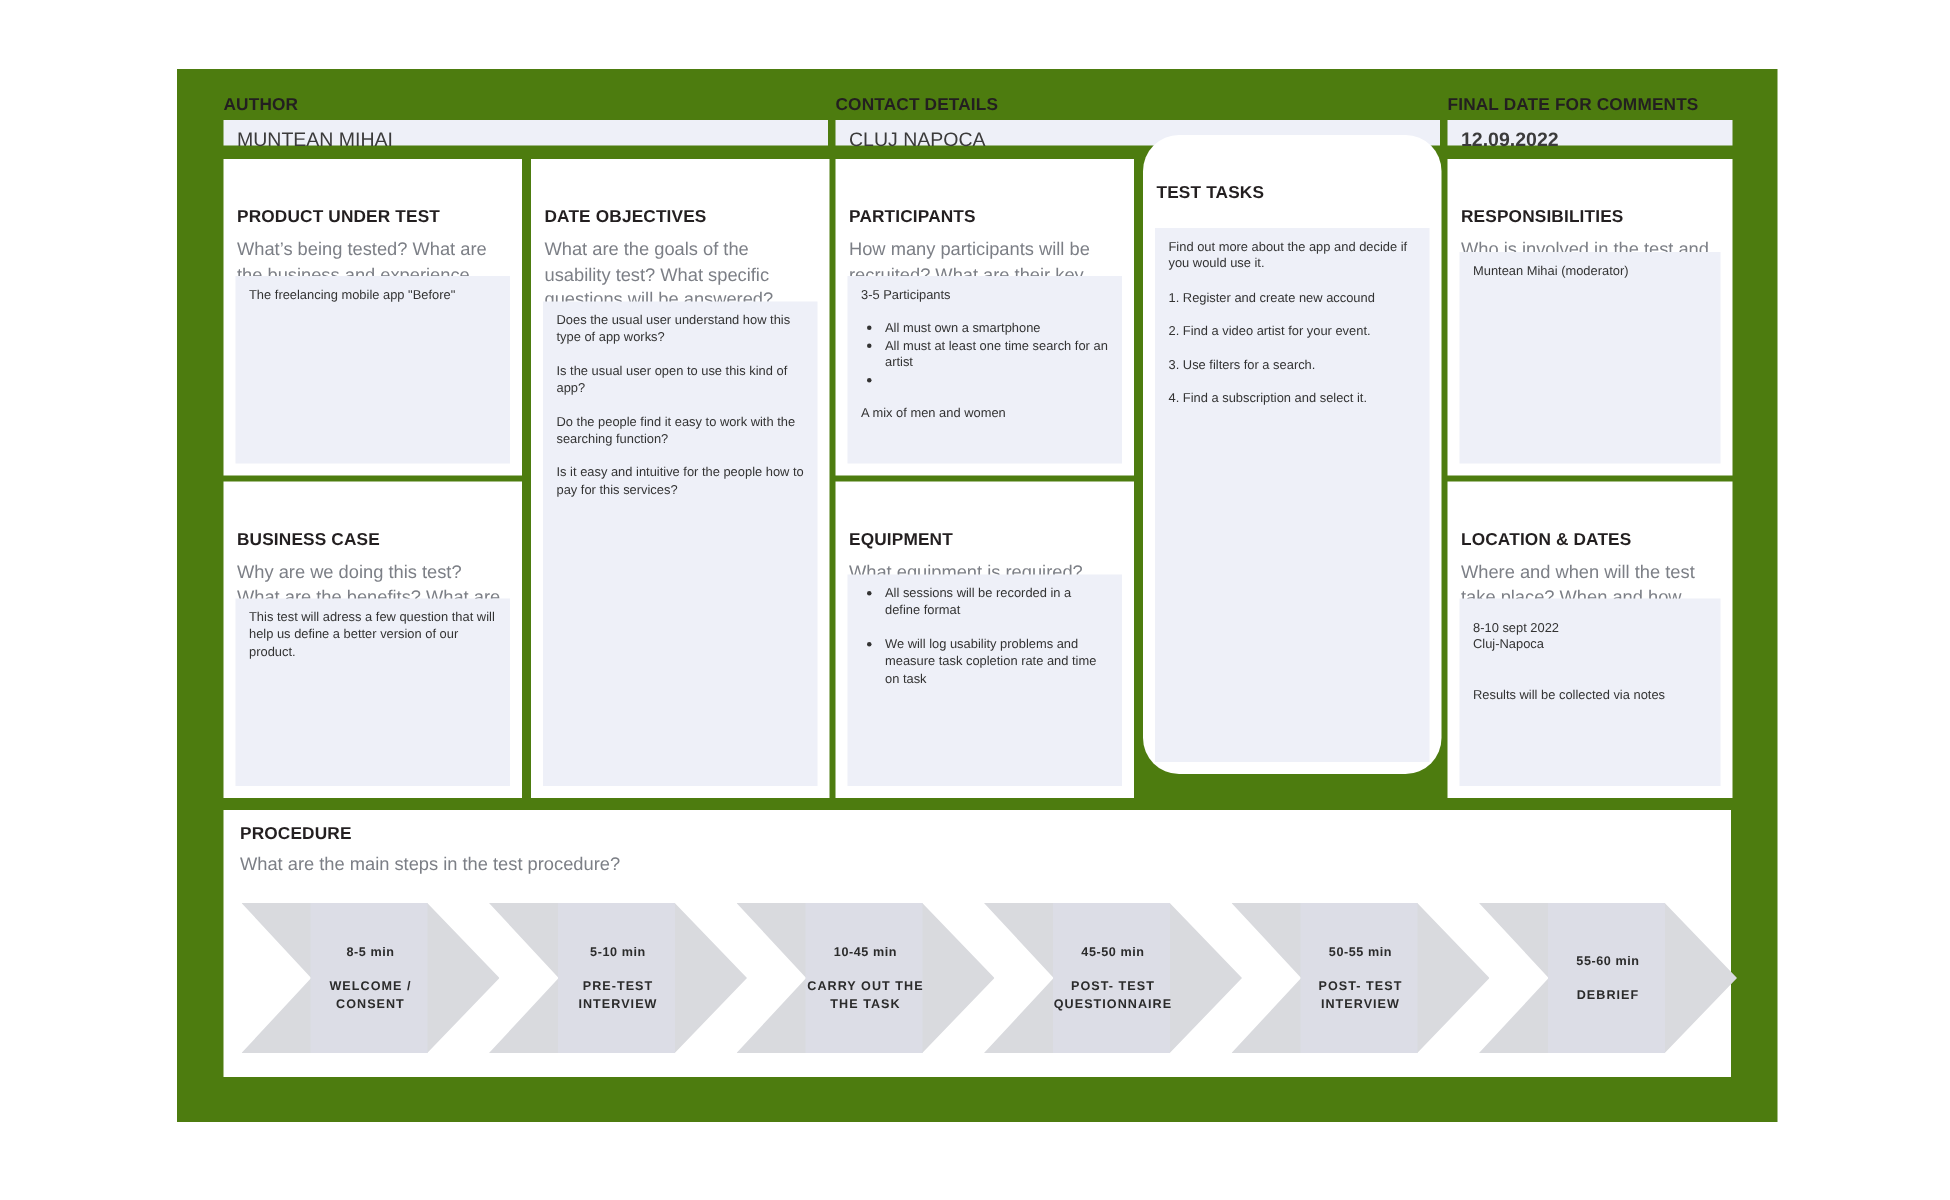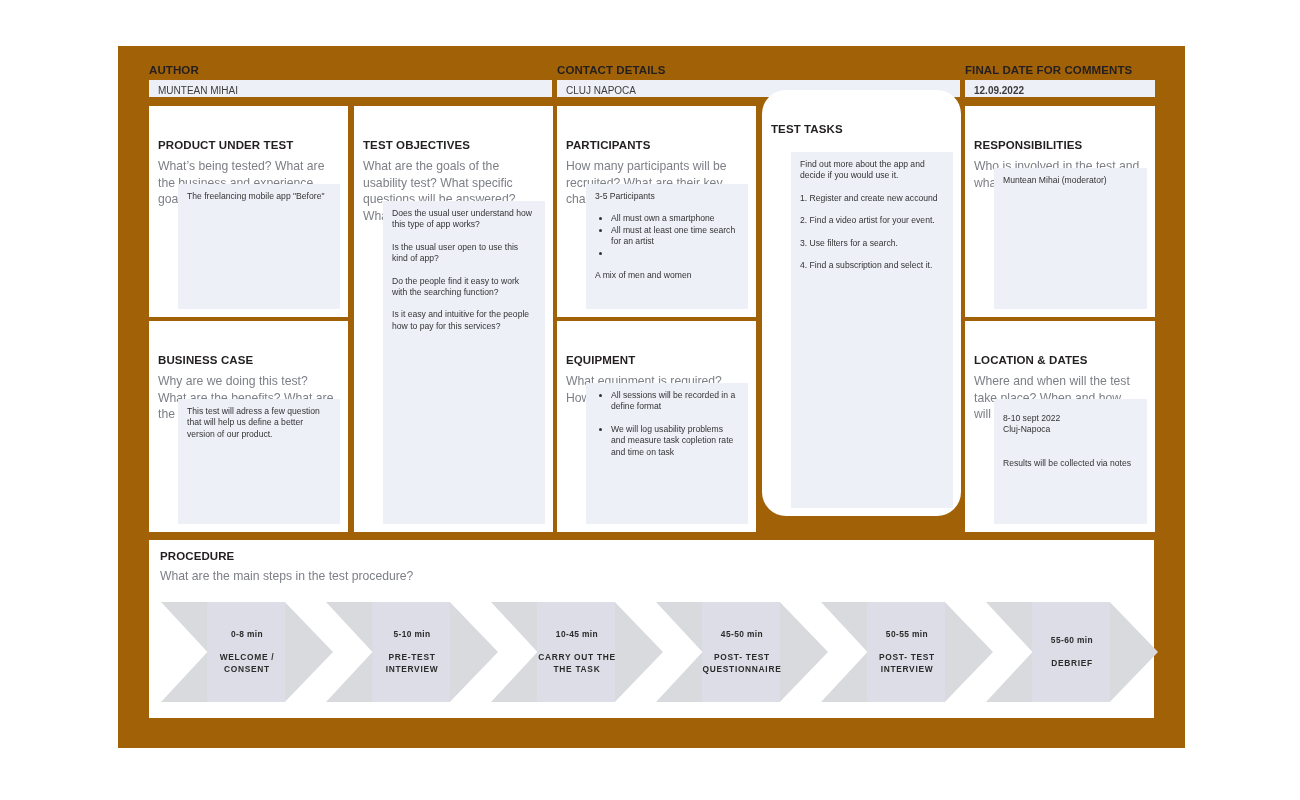--- a/index.html
+++ b/index.html
@@ -7,21 +7,21 @@
     width: 1300px; height: 800px;
     background: #ffffff;
     font-family: "Liberation Sans", sans-serif;
     overflow: hidden;
   }
 
   .canvas {
     position: absolute;
     left: 118px; top: 46px;
     width: 1067px; height: 702px;
-    background: #a16207;
+    background: #4d7c0f;
   }
 
   
   .card {
     position: absolute;
     background: #ffffff;
   }
   .card-title {
     font-size: 11.5px;
     font-weight: bold;
@@ -38,40 +38,39 @@
     font-weight: 400;
   }
   .fill {
     position: absolute;
     left: 8px; right: 8px;
     background: #eef0f8;
     font-size: 8.6px;
     line-height: 11.4px;
     color: #333333;
     padding: 7px 9px 7px 9px;
-    margin-left: 21px;
   }
   .fill p { margin-bottom: 11px; }
   .fill p:last-child { margin-bottom: 0; }
   .fill ul { margin: 0 0 0 16px; padding: 0; list-style: disc; }
   .fill ul li { margin-bottom: 0px; }
   .fill .gap { height: 11px; }
 
   
   .hdr-label {
     position: absolute;
     font-size: 11.5px;
     font-weight: bold;
     color: #231f20;
     letter-spacing: 0.1px;
   }
   .hdr-field {
     position: absolute;
     background: #eef0f8;
-    font-size: 10px;
+    font-size: 13px;
     color: #3b3b3b;
     padding: 5px 0 0 9px;
     height: 17px;
   }
 
   
   #procedure-card { left: 31px; top: 494px; width: 1005px; height: 178px; }
   .proc-title {
     font-size: 11.5px; font-weight: bold; color: #231f20;
     padding: 10px 0 0 11px; letter-spacing: 0.1px;
@@ -138,21 +137,21 @@
 
   <div class="card" id="card-business" style="left:31px; top:275px; width:199px; height:211px;">
     <div class="card-title">BUSINESS CASE</div>
     <div class="card-prompt">Why are we doing this test? What are the benefits? What are the risks of not testing?</div>
     <div class="fill" style="top:78px; bottom:8px;">
       <p>This test will adress a few question that will help us define a better version of our product.</p>
     </div>
   </div>
 
   <div class="card" id="card-objectives" style="left:236px; top:60px; width:199px; height:426px;">
-    <div class="card-title">TEST OBJECTIVES</div>
+    <div class="card-title">DATE OBJECTIVES</div>
     <div class="card-prompt">What are the goals of the usability test? What specific questions will be answered? What hypotheses will be tested?</div>
     <div class="fill" style="top:95px; bottom:8px;">
       <p>Does the usual user understand how this type of app works?</p>
       <p>Is the usual user open to use this kind of app?</p>
       <p>Do the people find it easy to work with the searching function?</p>
       <p>Is it easy and intuitive for the people how to pay for this services?</p>
     </div>
   </div>
 
   <div class="card" id="card-participants" style="left:439px; top:60px; width:199px; height:211px;">
@@ -213,21 +212,21 @@
   </div>
 
   <div class="card" id="procedure-card">
     <div class="proc-title">PROCEDURE</div>
     <div class="proc-prompt">What are the main steps in the test procedure?</div>
     <div class="chevrons" id="chevrons">
         <div class="chev" style="left: 0px;">
           <div class="front"></div>
           <div class="inner"></div>
           <div class="txt">
-            <div class="time">0-8 min</div>
+            <div class="time">8-5 min</div>
             <div class="name">WELCOME /<br>CONSENT</div>
           </div>
         </div>
         <div class="chev" style="left: 165px;">
           <div class="front"></div>
           <div class="inner"></div>
           <div class="txt">
             <div class="time">5-10 min</div>
             <div class="name">PRE-TEST<br>INTERVIEW</div>
           </div>

